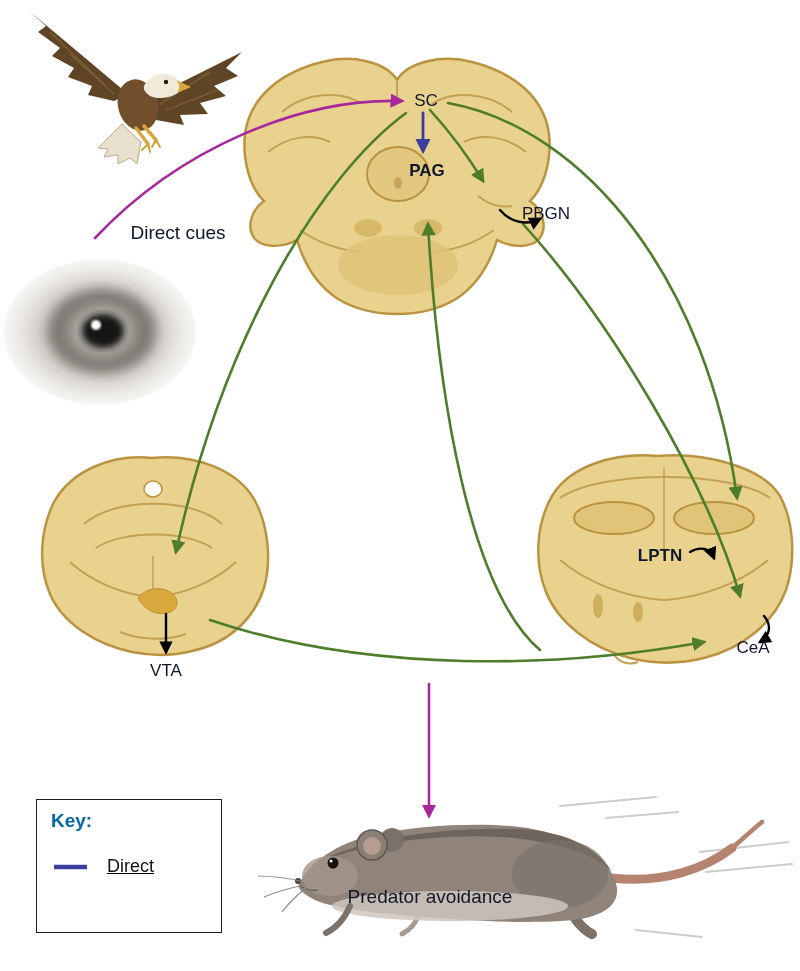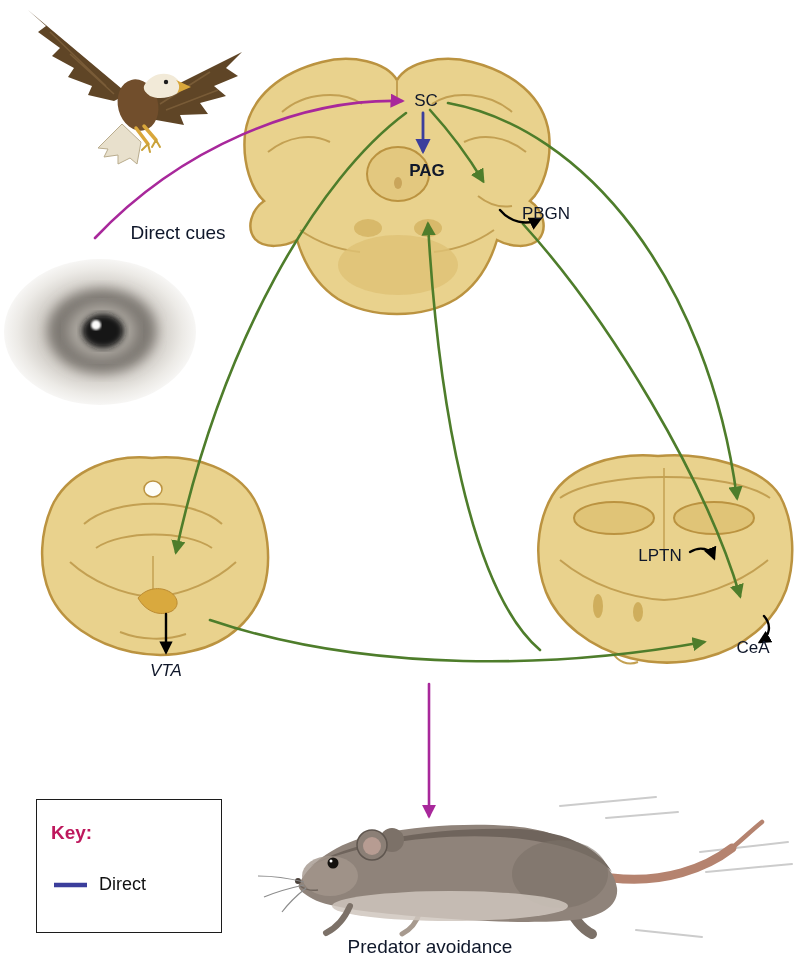--- a/index.html
+++ b/index.html
@@ -11,22 +11,22 @@
   .label{
     position:absolute;transform:translate(-50%,-50%);
     color:#0f172a;white-space:nowrap;font-size:17px;z-index:5;
   }
   .label.big{font-size:19px;}
   .keybox{
     position:absolute;left:36px;top:799px;width:186px;height:134px;
     border:1.6px solid #1c1c1c;background:#fff;box-sizing:border-box;
     padding:10px 14px;z-index:6;
   }
-  .keybox .key-title{font-weight:bold;font-size:19px;color:#be185d;margin-bottom:12px;margin-top:12px;}
-  .key-row{display:flex;align-items:center;gap:8px;margin-top:30px;}
+  .keybox .key-title{font-weight:bold;font-size:19px;color:#0369a1;margin-bottom:12px;}
+  .key-row{display:flex;align-items:center;gap:16px;margin-top:24px;text-decoration:underline;}
   .key-row .key-label{font-size:18px;color:#111;}
 </style>
 </head>
 <body>
 
 <div class="stage">
 
   <svg class="canvas" width="800" height="971" viewBox="0 0 800 971">
     <defs>
       <marker id="ah-green" viewBox="0 0 10 10" refX="8" refY="5" markerWidth="5.5" markerHeight="5.5" orient="auto">
@@ -193,24 +193,24 @@
         <path d="M304,885 C290,888 276,892 264,897"></path>
         <path d="M306,888 C296,896 288,904 282,912"></path>
       </g>
     </g>
   </svg>
 
   <div class="label big" style="left:178px;top:233px;">Direct cues</div>
   <div class="label" style="left:426px;top:101px;">SC</div>
   <div class="label" style="left:427px;top:171px;font-weight:bold;">PAG</div>
   <div class="label" style="left:546px;top:214px;">PBGN</div>
-  <div class="label" style="left:660px;top:556px;">LPTN</div>
+  <div class="label" style="left:660px;top:556px;font-weight:bold;">LPTN</div>
   <div class="label" style="left:753px;top:648px;">CeA</div>
-  <div class="label" style="left:166px;top:671px;font-style:italic;">VTA</div>
-  <div class="label big" style="left:430px;top:947px;">Predator avoidance</div>
+  <div class="label" style="left:166px;top:671px;">VTA</div>
+  <div class="label big" style="left:430px;top:897px;">Predator avoidance</div>
 
   <div class="keybox">
     <div class="key-title">Key:</div>
     <div class="key-row">
       <svg width="40" height="10">
         <line x1="3" y1="5" x2="36" y2="5" stroke-width="4.5" stroke="#3b3e9c"></line>
       </svg>
       <span class="key-label">Direct</span>
     </div>
   </div>

